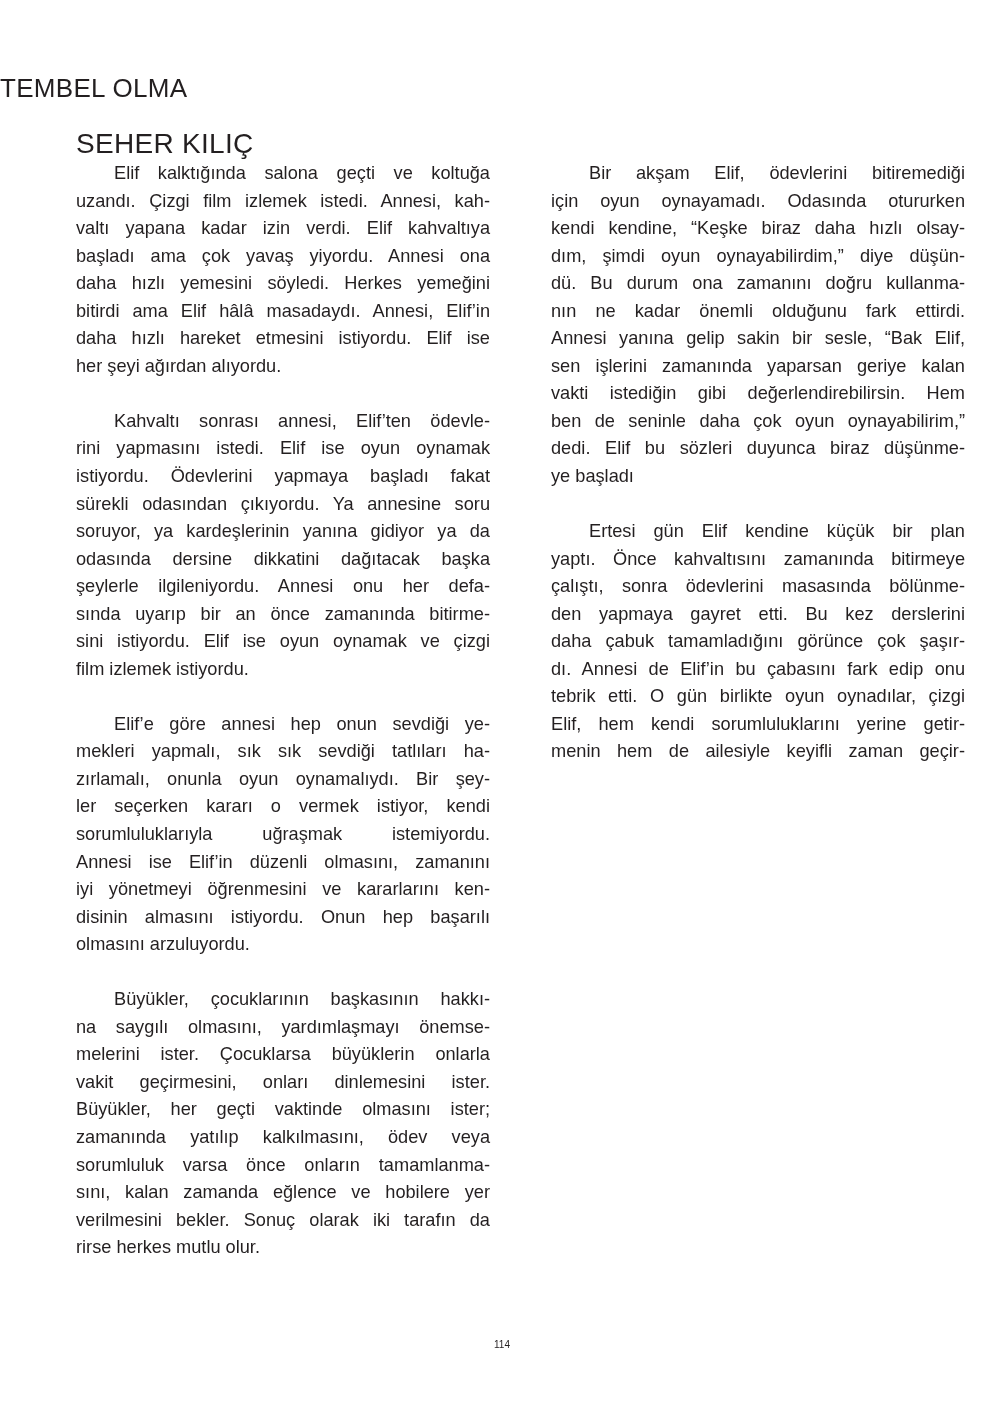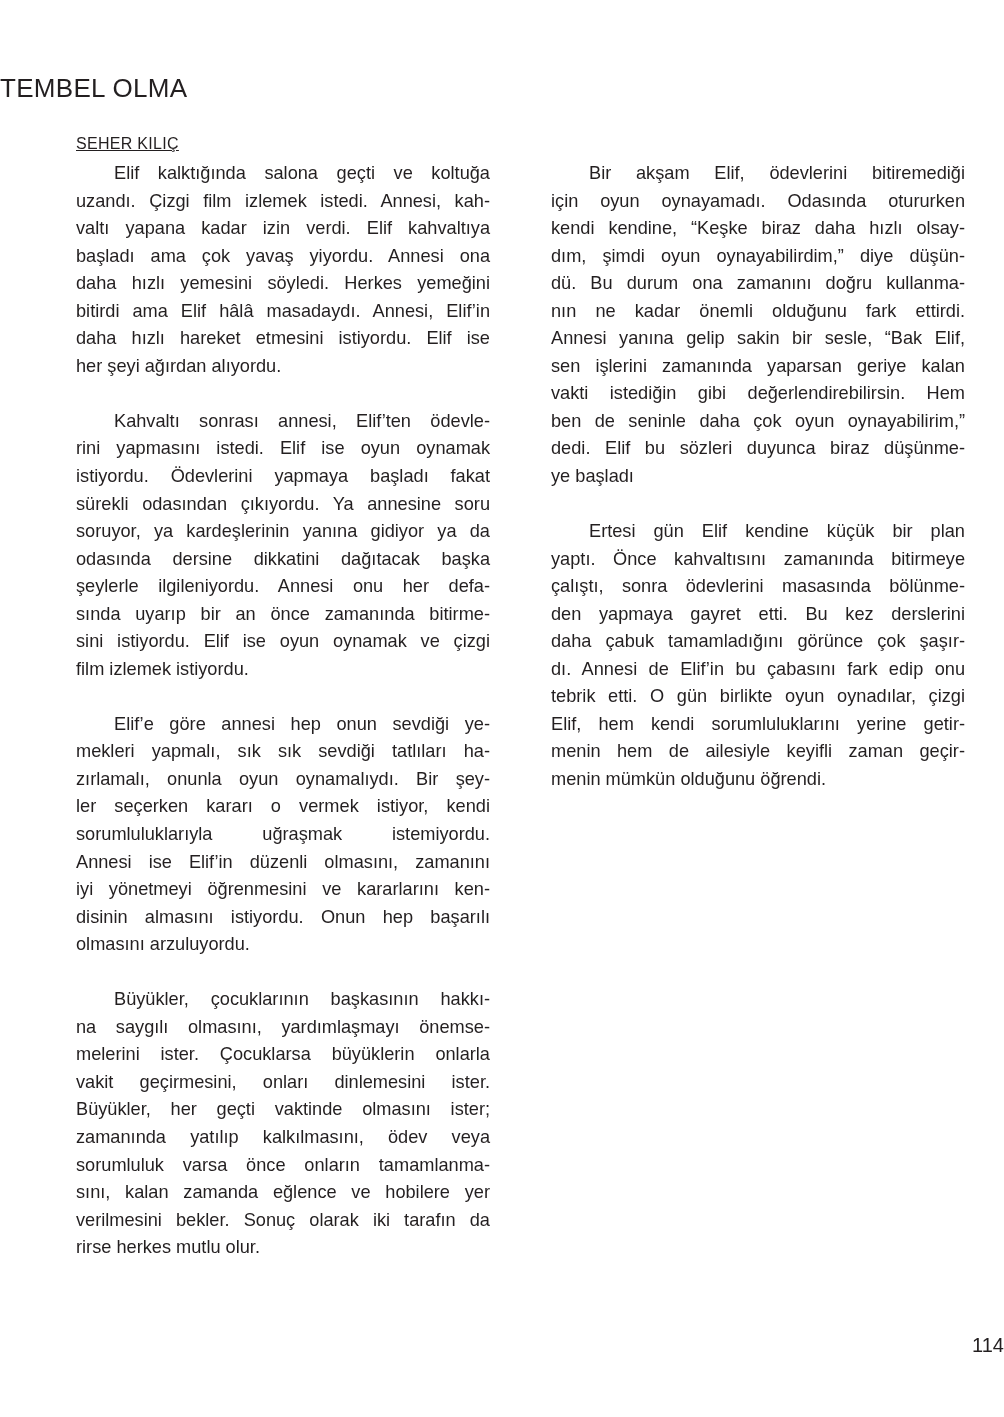--- a/index.html
+++ b/index.html
@@ -23,24 +23,23 @@
       text-align: left;
       font-weight: normal;
       font-size: 26px;
       letter-spacing: 0.3px;
       line-height: 36px;
     }
     .author {
       position: absolute;
       top: 130px;
       left: 76px;
-      font-size: 16px;
+      font-size: 28px;
       line-height: 28px;
       letter-spacing: 0.3px;
-      text-decoration: underline;
     }
     .column {
       position: absolute;
       top: 160px;
       width: 414px;
     }
     .col-left { left: 76px; }
     .col-right { left: 514px; margin-left: 37px; }
     .para {
       margin: 0 0 27.5px 0;
@@ -59,22 +58,22 @@
       text-align-last: left;
     }
     .line.first {
       text-indent: 38px;
     }
     .page-number {
       position: absolute;
       top: 1334px;
       left: 0;
       width: 1004px;
-      text-align: right;
-      font-size: 20px;
+      text-align: center;
+      font-size: 10px;
       line-height: 22px;
     }
   </style>
 </head>
 <body>
 
 <div class="title">TEMBEL OLMA</div>
 <div class="author">SEHER KILIÇ</div>
 
 <div class="column col-left">
@@ -142,17 +141,16 @@
     <p class="para">
       <span class="line first">Ertesi gün Elif kendine küçük bir plan</span>
       <span class="line">yaptı. Önce kahvaltısını zamanında bitirmeye</span>
       <span class="line">çalıştı, sonra ödevlerini masasında bölünme-</span>
       <span class="line">den yapmaya gayret etti. Bu kez derslerini</span>
       <span class="line">daha çabuk tamamladığını görünce çok şaşır-</span>
       <span class="line">dı. Annesi de Elif’in bu çabasını fark edip onu</span>
       <span class="line">tebrik etti. O gün birlikte oyun oynadılar, çizgi</span>
       <span class="line">Elif, hem kendi sorumluluklarını yerine getir-</span>
       <span class="line">menin hem de ailesiyle keyifli zaman geçir-</span>
-      <span class="line last">menin mümkün olduğunu öğrendi.</span>
     </p>
   </div>
 
 <div class="page-number">114</div>
 
 </body></html>

